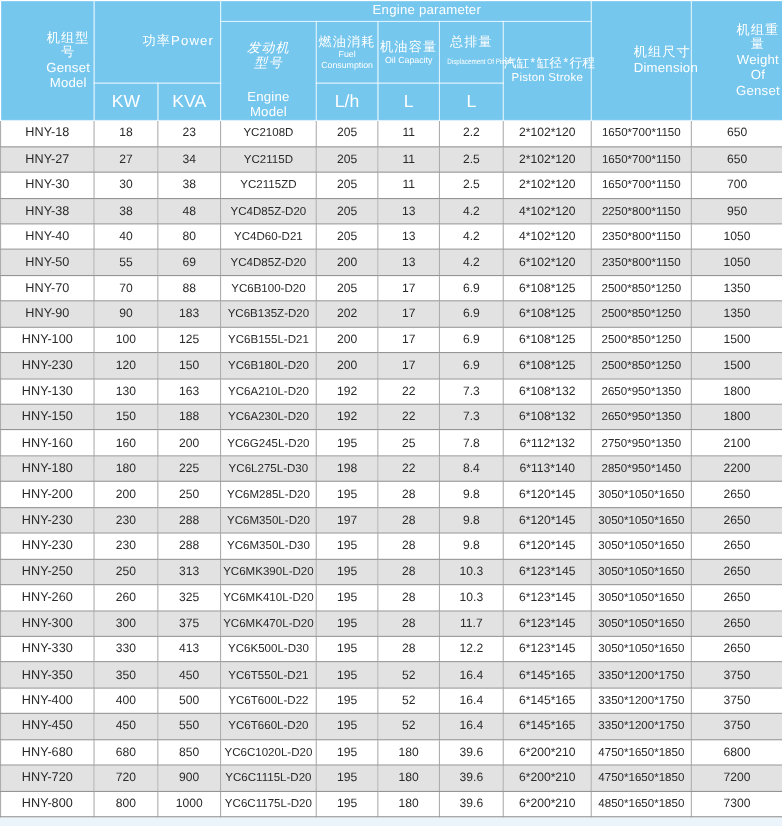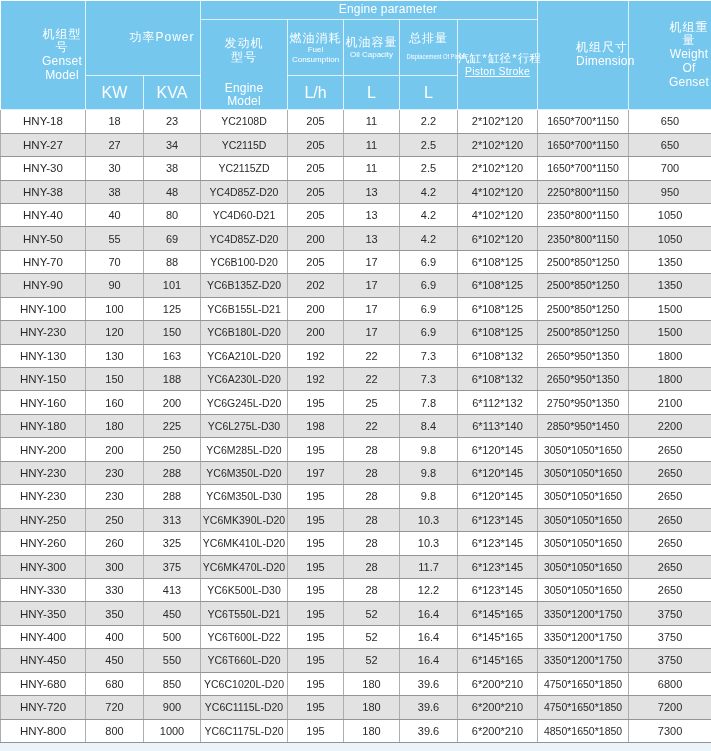--- a/index.html
+++ b/index.html
@@ -26,27 +26,27 @@
     vertical-align:middle;
     text-align:center;
     line-height:1.15;
   }
   tr.h1 th{height:18px;font-size:12px;padding-left:38px;}
   tr.h2 th{height:44px;}
   tr.h3 th{height:26px;font-size:16px;}
   .zh{font-size:12px;letter-spacing:1px;}
   .en{font-size:12px;letter-spacing:.2px;}
   .en.wrap-narrow{max-width:55px;margin:0 auto;}
-  .zh.wrap-narrow{max-width:44px;margin:17px auto;}
+  .zh.wrap-narrow{max-width:44px;margin:17px auto;font-style:italic;}
   .en.small{font-size:8px;letter-spacing:0;}
   .en.tiny{
     font-size:7px;letter-spacing:0;white-space:nowrap;
     display:inline-block;transform:scaleX(.82);transform-origin:center;
   }
-  .en.piston{font-size:10.5px;text-decoration:underline;}
+  .en.piston{font-size:10.5px;}
   .zh.nowrap{white-space:nowrap;font-size:11.5px;letter-spacing:0;font-family:Liberation Mono, monospace;}
   
   tbody td{
     height:22.45px;
     text-align:center;
     vertical-align:middle;
     font-size:11px;
     color:#2a2a2a;
     border-left:1px solid #aeaeae;
     border-right:1px solid #aeaeae;
@@ -218,21 +218,21 @@
         <td class="c-fuel">205</td>
         <td class="c-oil">17</td>
         <td class="c-displacement">6.9</td>
         <td class="c-piston">6*108*125</td>
         <td class="c-dim">2500*850*1250</td>
         <td class="c-weight">1350</td>
       </tr>
       <tr class="alt">
         <td class="c-model">HNY-90</td>
         <td class="c-kw">90</td>
-        <td class="c-kva">101</td>
+        <td class="c-kva">183</td>
         <td class="c-engine">YC6B135Z-D20</td>
         <td class="c-fuel">202</td>
         <td class="c-oil">17</td>
         <td class="c-displacement">6.9</td>
         <td class="c-piston">6*108*125</td>
         <td class="c-dim">2500*850*1250</td>
         <td class="c-weight">1350</td>
       </tr>
       <tr>
         <td class="c-model">HNY-100</td>

